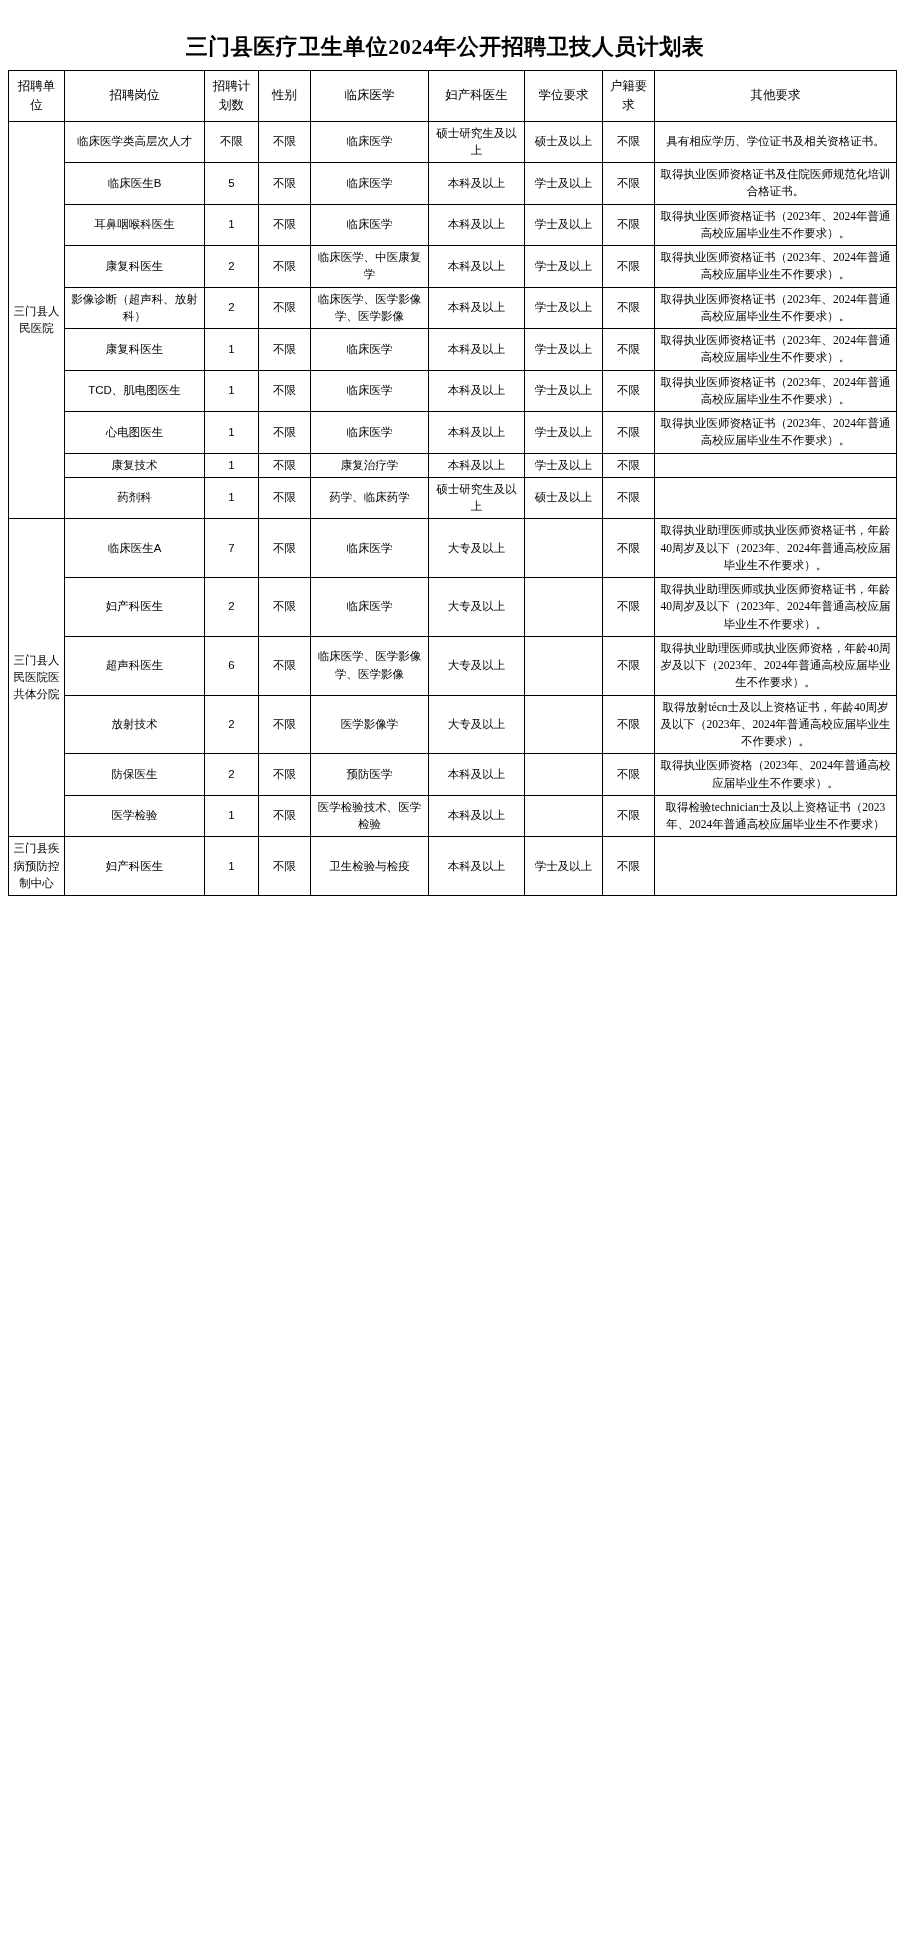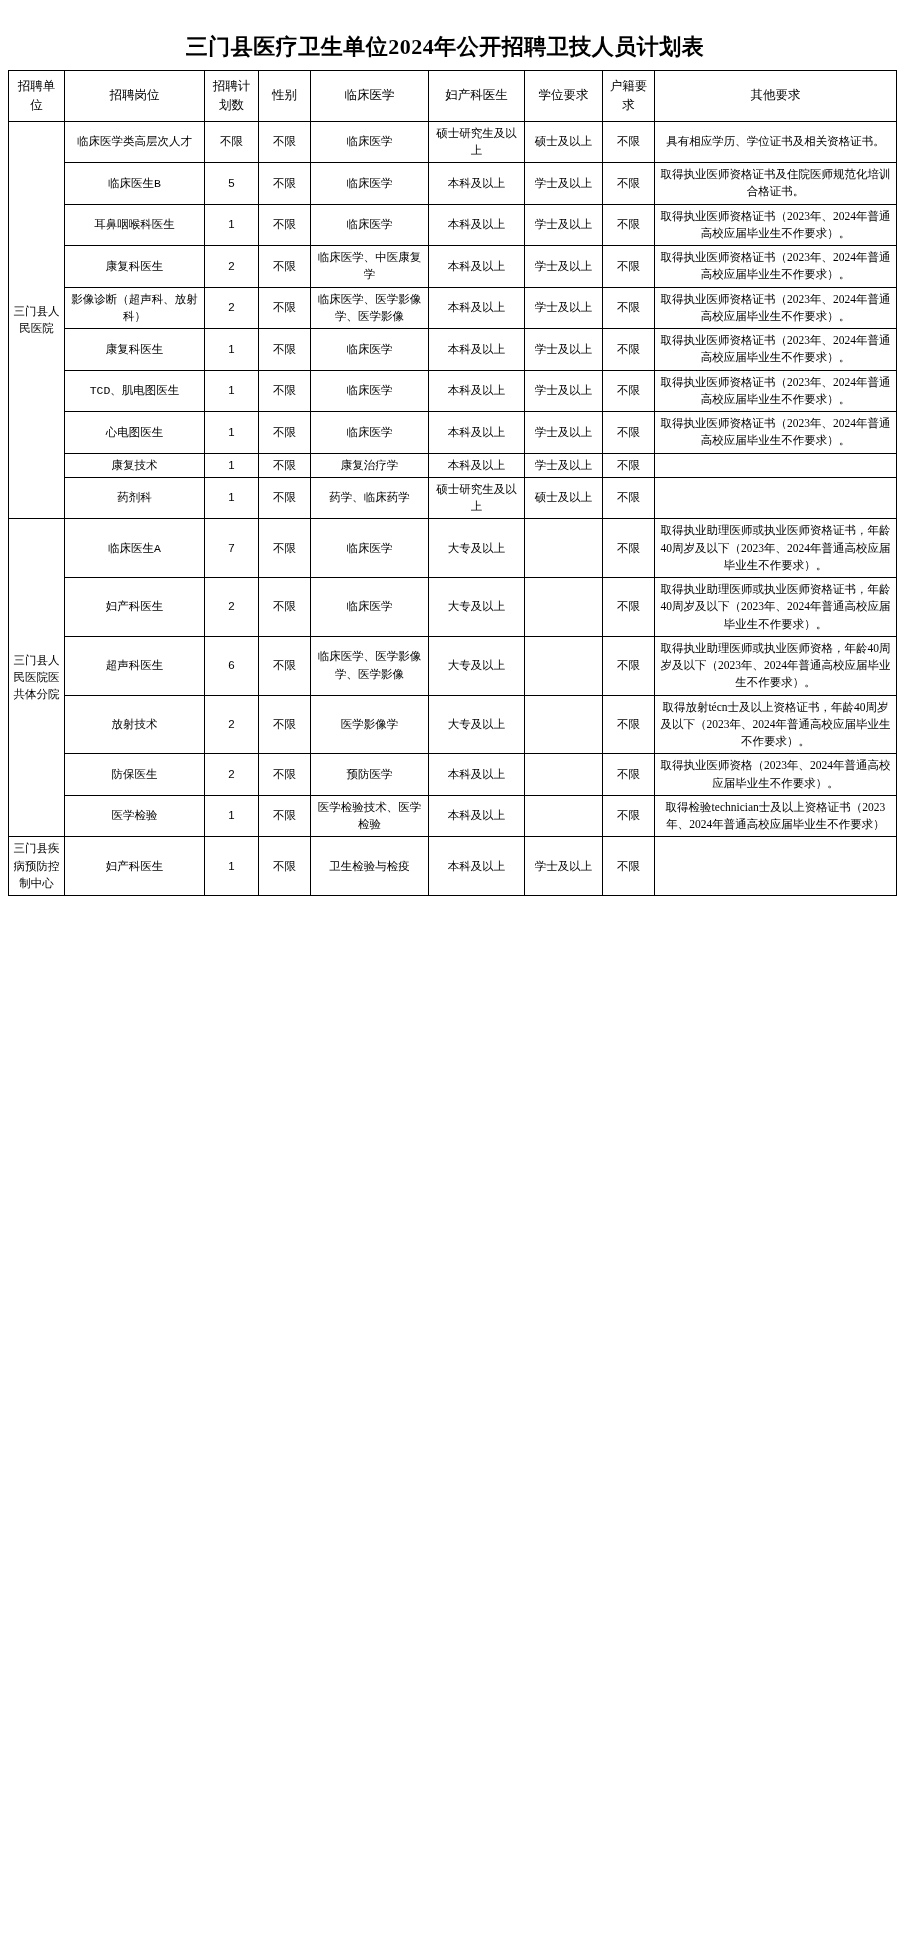--- a/index.html
+++ b/index.html
@@ -52,21 +52,20 @@
   }
   td.other {
     text-align: center;
     font-size: 11.5px;
     line-height: 1.55;
     padding: 5px 6px;
     font-family: Liberation Serif, serif;
   }
   td.post {
     font-size: 11.5px;
-    font-family: Liberation Mono, monospace;
   }
   
   col.c0 { width: 56px; }
   col.c1 { width: 140px; }
   col.c2 { width: 54px; }
   col.c3 { width: 52px; }
   col.c4 { width: 118px; }
   col.c5 { width: 96px; }
   col.c6 { width: 78px; }
   col.c7 { width: 52px; }

